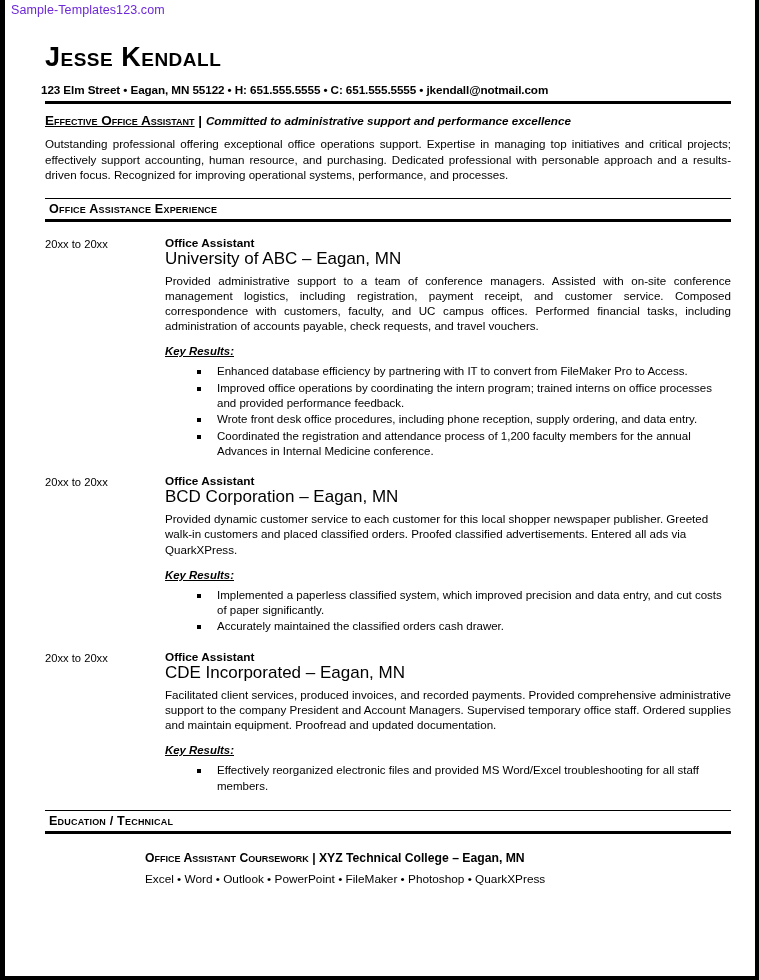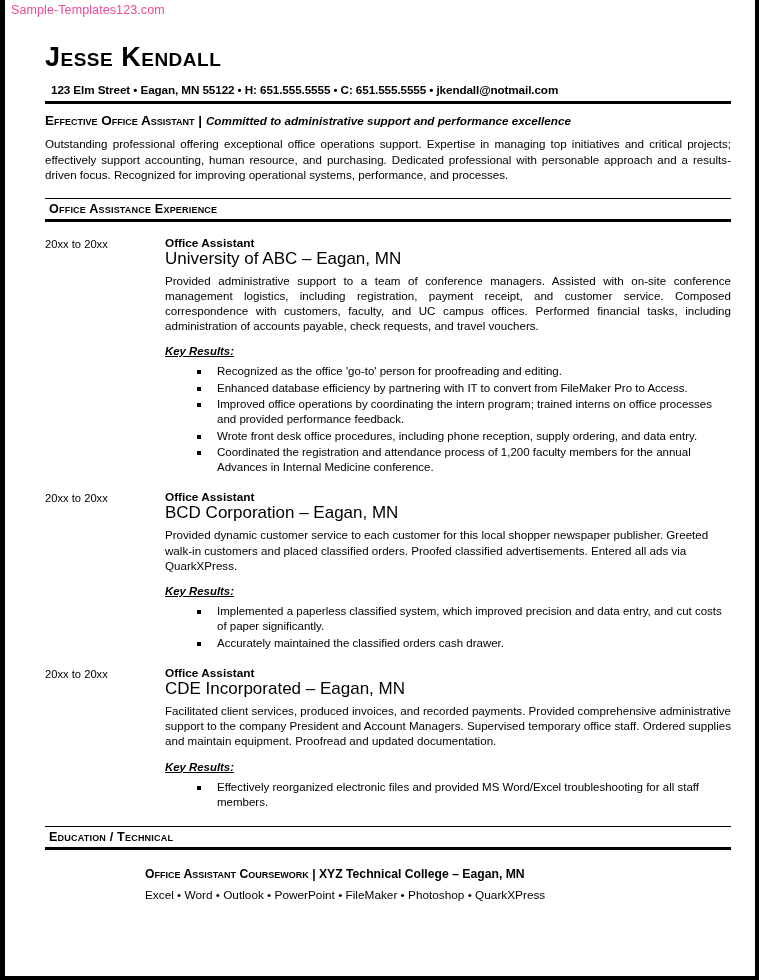--- a/index.html
+++ b/index.html
@@ -17,57 +17,58 @@
     height: 980px;
     background: #ffffff;
     box-sizing: border-box;
     border-left: 5px solid #000000;
     border-right: 4px solid #000000;
     border-bottom: 4px solid #000000;
     overflow: hidden;
   }
   .watermark {
     font-size: 12.5px;
-    color: #ec4899;
+    color: #6d28d9;
     padding: 3px 0 3px 6px;
     letter-spacing: 0.1px;
     line-height: 14px;
   }
   .sheet {
     padding: 0 24px 0 34px;
   }
   
   .name {
     font-size: 27px;
     font-weight: bold;
     letter-spacing: 0.5px;
     margin: 22px 0 0 6px;
     font-variant: small-caps;
     text-transform: none;
   }
   .contact {
     font-size: 11.7px;
     font-weight: bold;
-    margin: 10px 0 0 12px;
+    margin: 10px 0 0 2px;
     letter-spacing: -0.1px;
     white-space: nowrap;
   }
   .rule-thick {
     border-top: 3px solid #000000;
     margin: 5px 0 0 6px;
   }
   
   .headline {
     margin: 9px 0 0 6px;
     font-size: 13.5px;
     line-height: 16px;
   }
   .headline .lead {
     font-weight: bold;
     font-variant: small-caps;
+    text-decoration: underline;
   }
   .headline .pipe { font-weight: bold; }
   .headline .tag {
     font-style: italic;
     font-weight: bold;
     font-size: 11.7px;
   }
   .summary {
     margin: 7px 0 8px 6px;
     font-size: 11.6px;
@@ -191,21 +192,20 @@
     </div>
 
     <div class="job">
       <div class="job-dates">20xx to 20xx</div>
       <div class="job-body">
         <div class="job-title">Office Assistant</div>
         <div class="job-org">University of ABC – Eagan, MN</div>
         <div class="job-desc">Provided administrative support to a team of conference managers. Assisted with on-site conference management logistics, including registration, payment receipt, and customer service. Composed correspondence with customers, faculty, and UC campus offices. Performed financial tasks, including administration of accounts payable, check requests, and travel vouchers.</div>
         <div class="key-results">Key Results:</div>
         <ul class="bullets">
-          <li>Recognized as the office 'go-to' person for proofreading and editing.</li>
           <li>Enhanced database efficiency by partnering with IT to convert from FileMaker Pro to Access.</li>
           <li>Improved office operations by coordinating the intern program; trained interns on office processes and provided performance feedback.</li>
           <li>Wrote front desk office procedures, including phone reception, supply ordering, and data entry.</li>
           <li>Coordinated the registration and attendance process of 1,200 faculty members for the annual Advances in Internal Medicine conference.</li>
         </ul>
       </div>
     </div>
 
     <div class="job">
       <div class="job-dates">20xx to 20xx</div>

